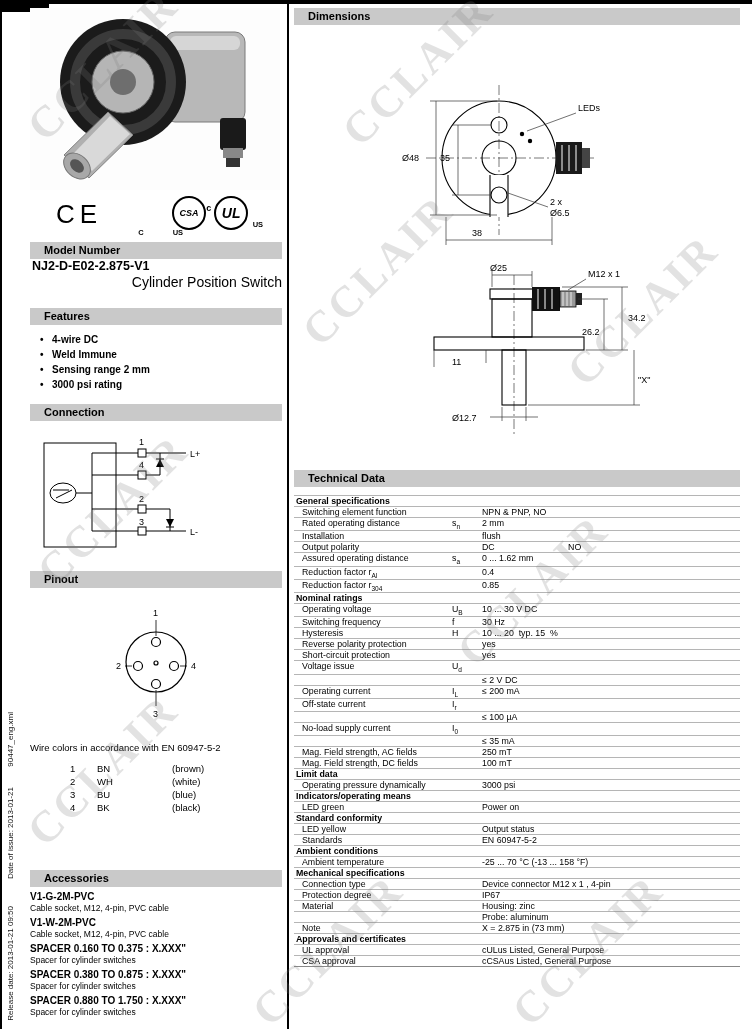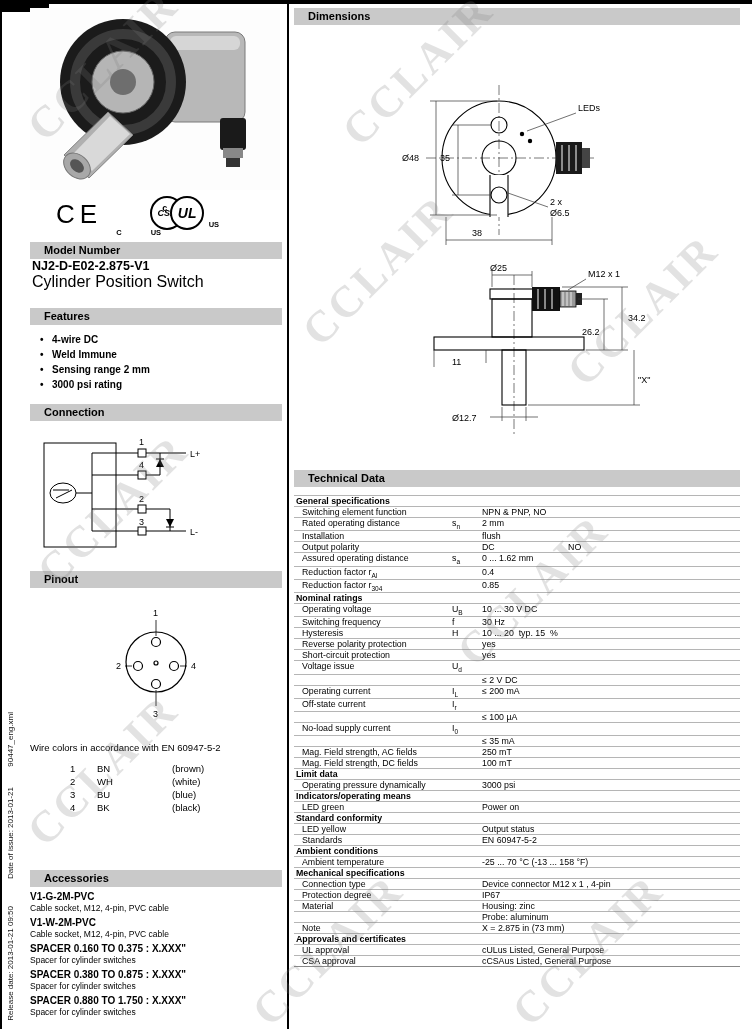--- a/index.html
+++ b/index.html
@@ -20,34 +20,34 @@
 
   .bar{background:#c9c9c9;font-weight:bold;font-size:11px;height:17px;line-height:13px;padding:2px 14px;}
   [data-name="model-number-header"]{margin-top:4px;}
   [data-name="features-header"]{margin-top:20px;}
   [data-name="connection-header"]{margin-top:12px;}
   [data-name="pinout-header"]{margin-top:12px;}
   [data-name="accessories-header"]{margin-top:56px;}
   [data-name="technical-data-header"]{margin-top:3px;}
 
   .photo{display:block;}
-  .certs{display:flex;align-items:center;gap:16px;height:48px;padding:2px 0 2px 26px;}
+  .certs{display:flex;align-items:center;gap:38px;height:48px;padding:2px 0 2px 26px;}
   .ce{font-size:26px;letter-spacing:5px;font-weight:500;}
   .mark{position:relative;width:36px;height:36px;}
   .mark .circ{width:34px;height:34px;border:2.5px solid #000;border-radius:50%;display:flex;align-items:center;justify-content:center;font-style:italic;font-weight:bold;background:#fff;}
   .csa .circ{font-size:9px;margin-left:32px;}
   .ul .circ{font-size:14px;}
   .mark .tiny{position:absolute;font-size:7.5px;font-weight:bold;}
   .csa .c{left:-2px;bottom:-5px;}
   .csa .us{right:-7px;bottom:-5px;}
   .ul .c{left:-8px;top:7px;font-size:9px;}
   .ul .us{right:-13px;bottom:3px;}
 
   .model-name{font-size:12.5px;font-weight:bold;margin:0 0 3px 2px;line-height:14px;}
-  .model-type{font-size:16px;margin-left:2px;line-height:12px;}
+  .model-type{font-size:14px;margin-left:2px;line-height:12px;text-align:right;}
 
   ul.features{list-style:none;margin:7px 0 7px 10px;}
   ul.features li{font-size:10px;font-weight:bold;line-height:15px;position:relative;padding-left:12px;}
   ul.features li::before{content:"\2022";position:absolute;left:0;}
 
   .conn-svg{display:block;margin:10px 0 0 6px;}
   .pin-svg{display:block;margin:10px auto 0;}
 
   .wire-note{font-size:9.5px;margin-top:18px;line-height:12px;}
   .wire-table{margin-top:8px;font-size:9.5px;}

